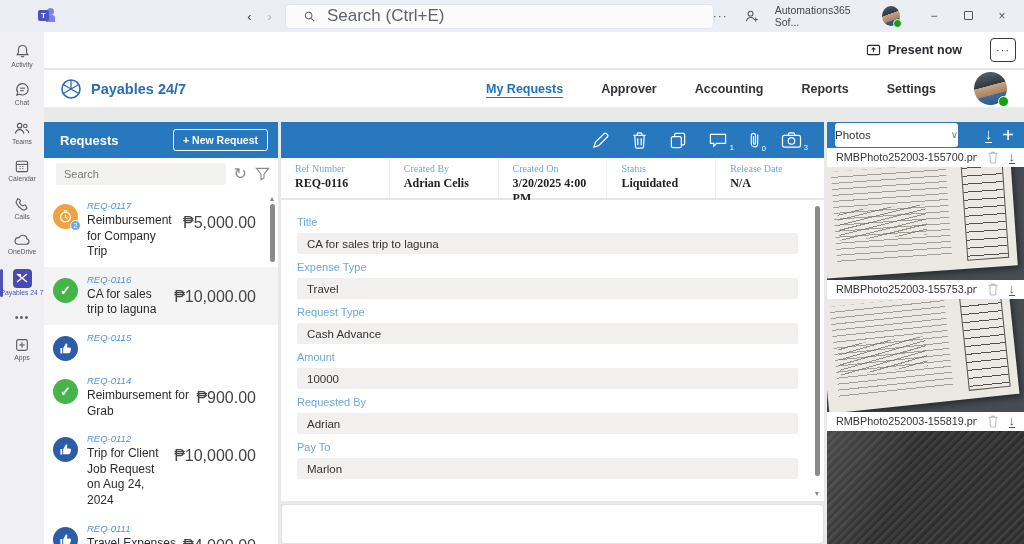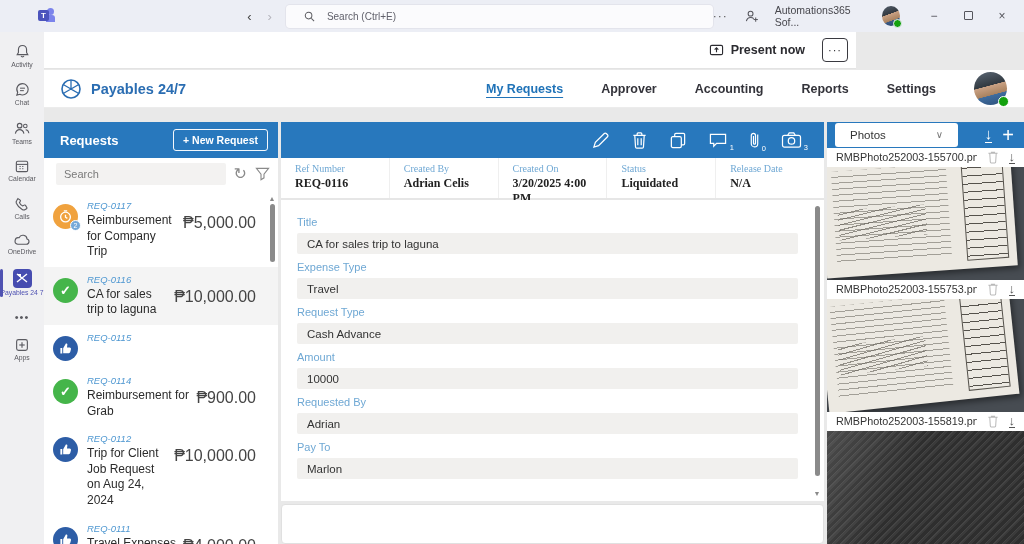--- a/index.html
+++ b/index.html
@@ -17,21 +17,21 @@
     background:#7b83eb; border-radius:50%; }
   .teams-logo .bod { position:absolute; right:0; top:8px; width:9px; height:7px;
     background:#7b83eb; border-radius:3px 3px 0 0; }
   .nav-arrows { margin-left:192px; display:flex; gap:16px; font-size:13px; }
   .nav-back { color:#444; cursor:pointer; }
   .nav-fwd { color:#b5b5bd; }
   .tb-search { margin-left:14px; width:446px; height:23px; background:#fbfbfd;
     border-radius:4px; display:flex; align-items:center; padding-left:18px; gap:12px;
     box-shadow:0 0 0 1px #e3e4ec; }
   .tb-search .mag { color:#5b5b60; font-size:11px; }
-  .tb-search .ph { color:#61616b; font-size:10px; }
+  .tb-search .ph { color:#61616b; font-size:17px; }
   .tb-right { margin-left:auto; display:flex; align-items:center; gap:16px; padding-right:10px; }
   .tb-dots { color:#555; font-size:12px; letter-spacing:1px; }
   .icon-svg { display:inline-block; vertical-align:middle; }
   .org-name { font-size:10.5px; color:#47474d; }
   .avatar-sm { width:20px; height:20px; border-radius:50%; position:relative;
     background:linear-gradient(160deg,#6b7583 0%,#3a4150 45%,#caa88c 46%,#b08a6b 70%,#3c567a 71%,#2e4albl 100%);
     background:linear-gradient(160deg,#55606e 0%,#32383f 40%,#c9a184 41%,#a9825f 68%,#3b5a84 69%,#2c4668 100%); }
   .status-dot { position:absolute; right:-2px; bottom:-2px; width:9px; height:9px;
     background:#13a10e; border-radius:50%; border:1.5px solid #eceef5; }
   .win-ctl { display:flex; gap:10px; align-items:center; margin-left:6px; }
@@ -47,23 +47,23 @@
   .rail-item .lbl { font-size:6.8px; color:#5a5a60; text-align:center; line-height:1.1; }
   .rail-item.active { color:#4f52b2; }
   .rail-item.active .lbl { color:#4f52b2; }
   .rail-item.active::before { content:""; position:absolute; left:0; top:6px; bottom:6px;
     width:2.5px; background:#4f52b2; border-radius:2px; }
   .pay-tile { width:19px; height:19px; background:#464cb0; border-radius:4px;
     display:flex; align-items:center; justify-content:center; }
   .rail-dots { text-align:center; color:#5a5a60; font-size:11px; letter-spacing:1px; padding:8px 0; }
 
   
-  .meetbar { position:absolute; left:44px; top:32px; width:812px; height:37px; background:#fff;
+  .meetbar { position:absolute; left:44px; top:32px; width:980px; height:37px; background:#fff;
     border-bottom:1px solid #e3e3e3; display:flex; align-items:center; justify-content:flex-end;
-    gap:17px; padding-right:8px; }
+    gap:28px; padding-right:8px; }
   .present-btn { display:flex; align-items:center; gap:7px; color:#2b2b30; font-size:12.5px;
     font-weight:600; cursor:pointer; }
   .meet-more { width:26px; height:24px; border:1.2px solid #3a3a40; border-radius:4px;
     display:flex; align-items:center; justify-content:center; font-size:11px; color:#2b2b30;
     letter-spacing:1px; cursor:pointer; }
 
   
   .appheader { position:absolute; left:44px; top:70px; width:980px; height:38px; background:#fff;
     border-bottom:1px solid #ececec; display:flex; align-items:center; }
   .app-logo { margin-left:16px; color:#2a6db2; }
@@ -130,21 +130,21 @@
   .f-input { width:100%; height:21px; background:#f1f0ee; border:none; border-radius:2px;
     font-size:11.5px; color:#333; padding:0 10px; font-family:"Liberation Sans",sans-serif; }
   .det-footer { margin-top:3px; background:#fff; border:1px solid #e0e0e0; border-radius:4px;
     flex:1; }
 
   
   .ph-panel { position:absolute; left:827px; top:122px; width:197px; height:422px;
     background:#fff; display:flex; flex-direction:column; overflow:hidden; }
   .ph-head { gap:10px; padding:0 10px 0 8px; }
   .ph-select { width:123px; height:24px; background:#fff; border-radius:3px; display:flex;
-    align-items:center; padding:0 15px; font-size:11.5px; color:#333; cursor:pointer; }
+    align-items:center; padding:0 0; font-size:11.5px; color:#333; cursor:pointer; }
   .ph-select .chev { margin-left:auto; color:#777; font-size:10px; }
   .ph-dl { color:#fff; font-size:15px; line-height:1; border-bottom:1.5px solid #fff;
     padding-bottom:1px; cursor:pointer; margin-left:auto; }
   .ph-add { color:#fff; font-size:20px; font-weight:300; line-height:1; cursor:pointer; }
   .ph-filerow { height:27px; display:flex; align-items:center; padding:0 9px; gap:10px; background:#fff; }
   .ph-name { flex:1; font-size:10.8px; color:#333; white-space:nowrap; overflow:hidden; }
   .ph-trash { color:#b9b9b9; display:flex; cursor:pointer; }
   .ph-down { color:#555; font-size:13px; line-height:1; border-bottom:1.4px solid #555; cursor:pointer; }
   .thumb { height:113px; position:relative; overflow:hidden; background:#474c52; flex:none; cursor:pointer; }
   .paper { position:absolute; left:-4px; top:-10px; right:10px; bottom:8px; background:#ece9e2;

